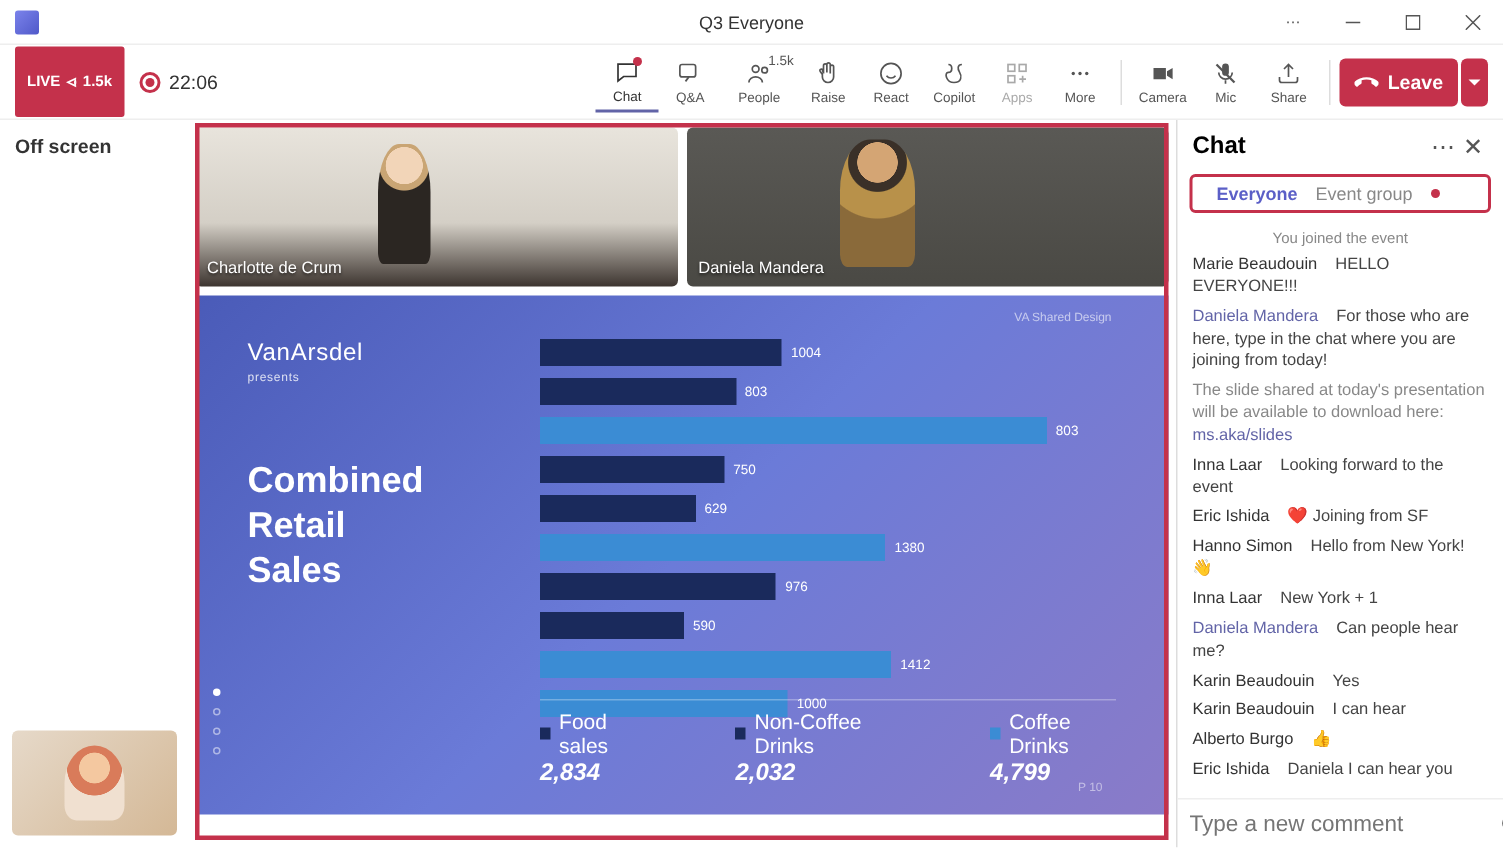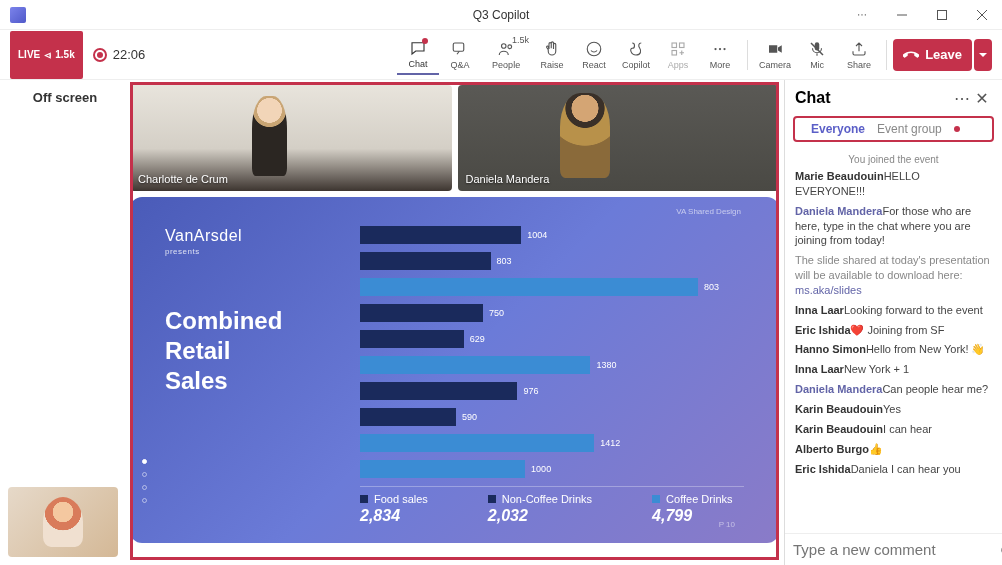--- a/index.html
+++ b/index.html
@@ -25,84 +25,84 @@
 .toolbar-btn svg { width: 18px; height: 18px; margin-bottom: 2px; }
 .toolbar-btn.wide { width: 50px; }
 .toolbar-btn.chat-active { border-bottom: 2px solid #6264a7; color: #333; }
 .chat-badge-dot { position: absolute; top: 3px; right: 11px; width: 6px; height: 6px; background: #c4314b; border-radius: 50%; }
 .toolbar-sep { width: 1px; height: 30px; background: #ddd; margin: 0 6px; }
 .leave-btn { background: #c4314b; color: #fff; display: flex; align-items: center; padding: 0 10px; height: 32px; border-radius: 4px; font-size: 13px; font-weight: 600; gap: 6px; cursor: pointer; }
 .leave-drop { background: #c4314b; width: 18px; height: 32px; border-radius: 4px; margin-left: 2px; display:flex; align-items:center; justify-content:center; cursor:pointer; }
 
 
 .content { display: flex; height: 485px; }
-.left-col { width: 130px; padding: 10px; position: relative; text-align: center; }
+.left-col { width: 130px; padding: 10px; position: relative; }
 .offscreen-label { font-size: 13px; font-weight: 600; color: #333; }
 .self-thumb { position: absolute; bottom: 8px; left: 8px; width: 110px; height: 70px; background: linear-gradient(135deg,#e6d9c9,#d4b896); border-radius: 4px; display:flex; align-items:center; justify-content:center; }
 .self-thumb-person { width: 40px; height: 50px; background: radial-gradient(circle at 50% 30%, #f4c8a0 0%, #f4c8a0 25%, #d97b5a 26%, #d97b5a 45%, #f0e0d0 46%); border-radius: 50% 50% 20% 20%; }
 
 .stage { flex: 1; position: relative; padding: 5px 5px 5px 0; }
 .stage-outline { position: absolute; inset: 2px 5px 5px 0; border: 3px solid #c4314b; pointer-events: none; z-index: 5; }
 .speakers { display: flex; gap: 6px; height: 106px; }
 .speaker-tile { flex: 1; background: #ccc; border-radius: 4px; position: relative; overflow: hidden; }
 .speaker-1 { background: linear-gradient(180deg,#e8e4dc 0%, #d4cfc6 60%, #3d3530 100%); }
 .speaker-1::after { content:''; position:absolute; left:38%; top:10%; width:35px; height:80px; background: radial-gradient(circle at 50% 18%, #f2d5b8 0%, #f2d5b8 18%, #c9a574 18.5%, #c9a574 24%, #2b2622 25%); border-radius: 40% 40% 10% 10%; }
 .speaker-2 { background: linear-gradient(180deg,#5a5955 0%, #4a4944 100%); }
 .speaker-2::after { content:''; position:absolute; left:32%; top:8%; width:50px; height:85px; background: radial-gradient(circle at 50% 18%, #d4a574 0%, #d4a574 18%, #3a3028 18.5%, #3a3028 26%, #b8914a 27%, #b8914a 50%, #8a6a3a 51%); border-radius: 40% 40% 10% 10%; }
 .speaker-name { position: absolute; bottom: 6px; left: 8px; color: #fff; font-size: 11px; text-shadow: 0 1px 2px rgba(0,0,0,.6); }
 
-.slide { margin-top: 6px; height: 346px; background: linear-gradient(135deg,#4a5bb8 0%, #6b7bd8 50%, #8a7bc8 100%); border-radius: 12px; padding: 30px 35px 18px; color: #fff; position: relative; }
+.slide { margin-top: 6px; height: 346px; background: linear-gradient(135deg,#4a5bb8 0%, #6b7bd8 50%, #8a7bc8 100%); border-radius: 0; padding: 30px 35px 18px; color: #fff; position: relative; }
 .slide-logo { font-size: 16px; font-weight: 300; letter-spacing: .5px; font-family: Georgia, serif; }
 .slide-presents { font-size: 8px; display: block; margin-top: 2px; opacity:.8; }
 .slide-title { font-size: 24px; font-weight: 700; margin-top: 50px; line-height: 1.25; }
 .slide-dots { position: absolute; left: 12px; bottom: 40px; display:flex; flex-direction:column; gap:8px; }
 .slide-dots span { width:5px; height:5px; border:1px solid rgba(255,255,255,.5); border-radius:50%; }
 .slide-dots span.active { background:#fff; border-color:#fff; }
 
 .chart { position: absolute; left: 230px; top: 28px; right: 35px; bottom: 40px; }
 .bar-row { height: 20px; display: flex; align-items: center; margin-bottom: 6px; }
 .bar { height: 18px; position: relative; }
 .bar-dark { background: #1a2a5c; }
 .bar-light { background: #3b8cd4; }
 .bar-label { font-size: 9px; margin-left: 6px; color: #fff; }
 .legend { position: absolute; left: 230px; bottom: 18px; right: 35px; display: flex; gap: 60px; border-top: 1px solid rgba(255,255,255,.3); padding-top: 6px; }
 .legend-item { display: flex; flex-direction: column; gap: 2px; }
-.legend-sw { display: flex; align-items: center; gap: 6px; font-size: 11px; }
+.legend-sw { display: flex; align-items: center; gap: 6px; font-size: 14px; }
 .legend-sw::before { content:''; width:8px; height:8px; background: var(--c); }
 .legend-val { font-size: 16px; font-weight: 700; font-style: italic; }
 .va-tag { position:absolute; top:10px; right:38px; font-size:8px; opacity:.6; }
 .ft { position:absolute; bottom:14px; right:44px; font-size:8px; opacity:.5; }
 
 
 .chatpanel { width: 218px; border-left: 1px solid #ddd; display: flex; flex-direction: column; }
 .chat-head { display: flex; align-items: center; padding: 8px 10px; }
 .chat-head-title { font-size: 16px; font-weight: 700; flex: 1; }
 .chat-head-ic { width: 20px; height: 20px; display:flex; align-items:center; justify-content:center; color:#555; cursor:pointer; }
 .chat-tabs { border: 2px solid #c4314b; border-radius:4px; margin: 0 8px; padding: 4px 16px; display: flex; align-items: center; gap: 12px; }
 .chat-tab { font-size: 12px; color: #5b5fc7; font-weight:600; cursor:pointer; }
 .chat-tab.sec { color: #888; font-weight: 400; }
 .chat-tab-dot { width:6px; height:6px; background:#c4314b; border-radius:50%; }
 .chat-body { flex: 1; overflow: hidden; padding: 6px 10px 2px; font-size: 11px; color: #444; }
 .chat-sys { text-align: center; color: #888; font-size: 10px; margin: 6px 0 4px; }
 .chat-msg { margin-bottom: 5px; line-height: 1.35; }
-.chat-name { font-weight: 700; color: #333; margin-right: 0; }
+.chat-name { font-weight: 400; color: #333; margin-right: 12px; }
 .chat-name.pres { color: #6264a7; }
 .chat-link { color: #6264a7; }
 .chat-input { border-top: 1px solid #eee; padding: 6px 8px; display: flex; align-items: center; gap: 6px; }
 .chat-input input { flex: 1; border: none; outline: none; font-size: 15px; color: #666; }
 .chat-ic { width: 18px; cursor:pointer; color:#666; }
 </style>
 </head>
 <body>
 
 <div class="titlebar">
   <div class="titlebar-left">
       <div class="teams-logo"></div>
     </div>
-  <div class="titlebar-title">Q3 Copilot</div>
+  <div class="titlebar-title">Q3 Everyone</div>
   <div class="titlebar-right">
     <div class="win-btn">⋯</div>
     <div class="win-btn">
         <svg viewBox="0 0 10 10">
           <path d="M0 5h10" stroke="#555"></path>
         </svg>
       </div>
     <div class="win-btn">
         <svg viewBox="0 0 10 10">
           <rect x=".5" y=".5" width="9" height="9" fill="none" stroke="#555"></rect>

